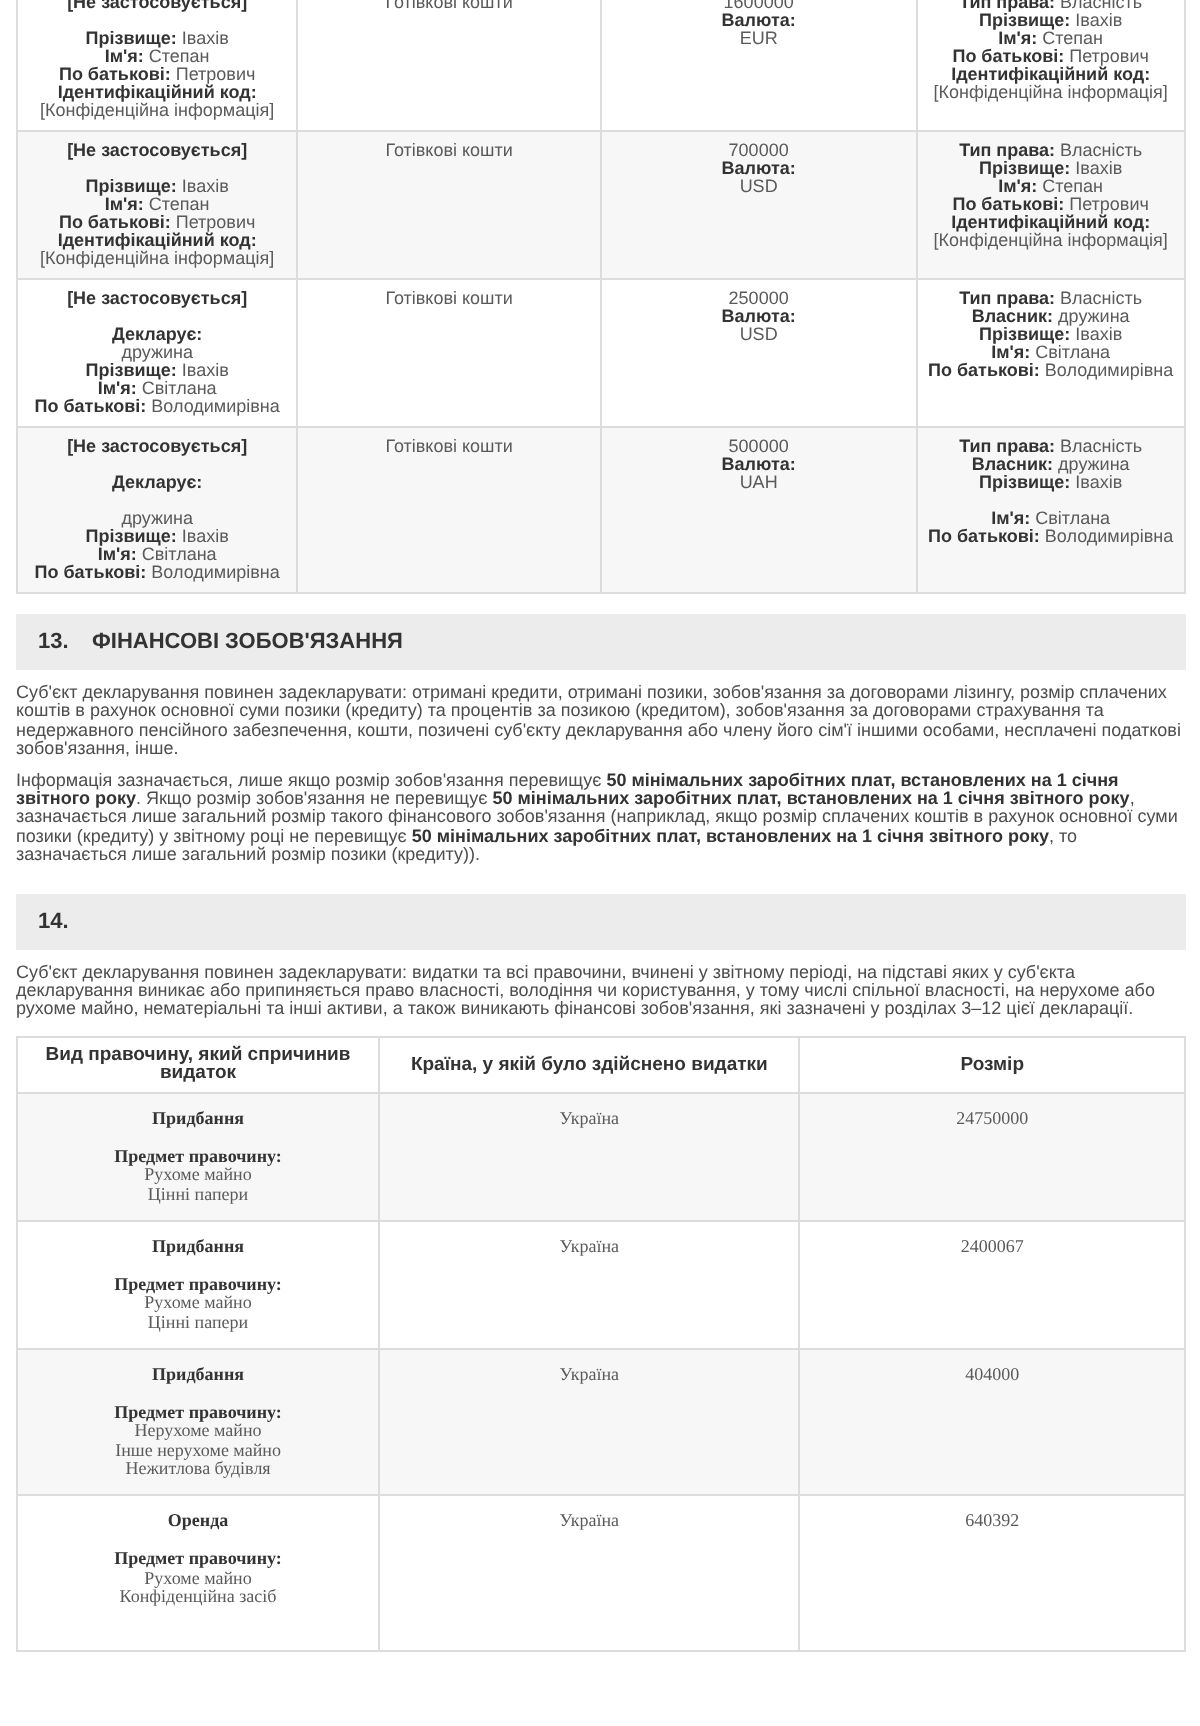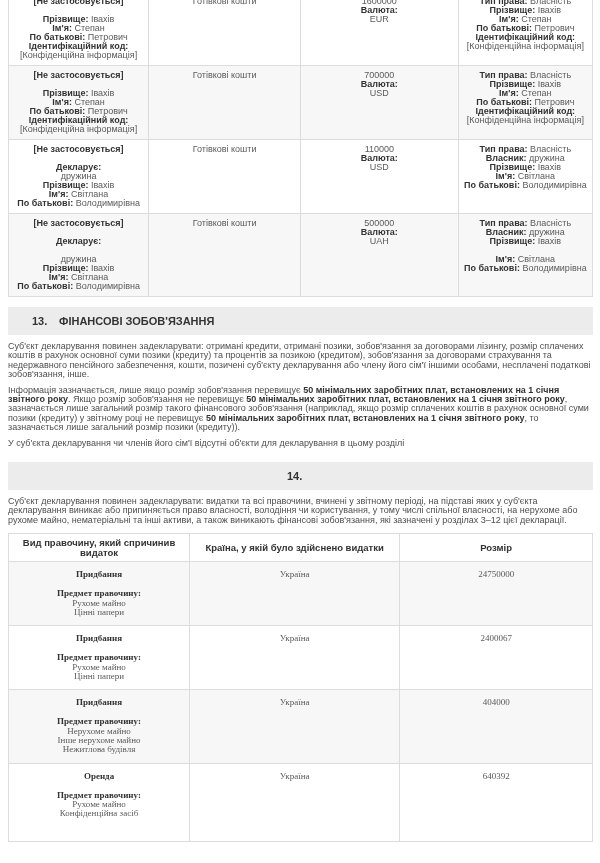--- a/index.html
+++ b/index.html
@@ -19,25 +19,25 @@
   b { color: #333; font-weight: bold; }
 
   
   table.assets-table { margin-top: -9px; }
   table.assets-table td { padding: 5px 5px; font-size: 9px; line-height: 9px; }
   .ln { min-height: 9px; }
 
   
   .section-bar {
     display: flex; align-items: center; background: #ececec; color: #333;
-    font-weight: bold; font-size: 11px; height: 28px; padding: 0 24px;
+    font-weight: bold; font-size: 11px; height: 28px; padding: 0 11px;
     margin: 10px 0 0 0;
   }
   .section-bar.first { margin-top: 10px; }
-  .section-bar.second { margin-top: 14px; justify-content: center; }
+  .section-bar.second { margin-top: 14px; }
   .sec-num { width: 27px; flex: none; }
 
   
   .para { font-size: 9px; line-height: 9.4px; margin: 7px 0 0 0; color: #4d4d4d; }
   .para + .para { margin-top: 6px; }
 
   
   table.deals-table { margin-top: 8px; }
   table.deals-table th {
     padding: 4px 4px; font-size: 9.5px; line-height: 9.5px;
@@ -120,21 +120,21 @@
             <div class="ln"><b>Декларує:</b></div>
             <div class="ln">дружина</div>
             <div class="ln"><b>Прізвище:</b> Івахів</div>
             <div class="ln"><b>Ім'я:</b> Світлана</div>
             <div class="ln"><b>По батькові:</b> Володимирівна</div>
           </td>
           <td>
             <div class="ln">Готівкові кошти</div>
           </td>
           <td>
-            <div class="ln">110000</div>
+            <div class="ln">250000</div>
             <div class="ln"><b>Валюта:</b></div>
             <div class="ln">USD</div>
           </td>
           <td>
             <div class="ln"><b>Тип права:</b> Власність</div>
             <div class="ln"><b>Власник:</b> дружина</div>
             <div class="ln"><b>Прізвище:</b> Івахів</div>
             <div class="ln"><b>Ім'я:</b> Світлана</div>
             <div class="ln"><b>По батькові:</b> Володимирівна</div>
           </td>
@@ -170,21 +170,20 @@
       </tbody>
   </table>
 
   <div class="section-bar first">
     <span class="sec-num">13.</span>
     <span class="sec-title">ФІНАНСОВІ ЗОБОВ'ЯЗАННЯ</span>
   </div>
 
   <p class="para"><span>Суб'єкт декларування повинен задекларувати: отримані кредити, отримані позики, зобов'язання за договорами лізингу, розмір сплачених коштів в рахунок основної суми позики (кредиту) та процентів за позикою (кредитом), зобов'язання за договорами страхування та недержавного пенсійного забезпечення, кошти, позичені суб'єкту декларування або члену його сім'ї іншими особами, несплачені податкові зобов'язання, інше.</span></p>
   <p class="para"><span>Інформація зазначається, лише якщо розмір зобов'язання перевищує </span><b>50 мінімальних заробітних плат, встановлених на 1 січня звітного року</b><span>. Якщо розмір зобов'язання не перевищує </span><b>50 мінімальних заробітних плат, встановлених на 1 січня звітного року</b><span>, зазначається лише загальний розмір такого фінансового зобов'язання (наприклад, якщо розмір сплачених коштів в рахунок основної суми позики (кредиту) у звітному році не перевищує </span><b>50 мінімальних заробітних плат, встановлених на 1 січня звітного року</b><span>, то зазначається лише загальний розмір позики (кредиту)).</span></p>
-  <p class="para"><span>У суб'єкта декларування чи членів його сім'ї відсутні об'єкти для декларування в цьому розділі</span></p>
 
   <div class="section-bar second">
     <span class="sec-num">14.</span>
   </div>
 
   <p class="para"><span>Суб'єкт декларування повинен задекларувати: видатки та всі правочини, вчинені у звітному періоді, на підставі яких у суб'єкта декларування виникає або припиняється право власності, володіння чи користування, у тому числі спільної власності, на нерухоме або рухоме майно, нематеріальні та інші активи, а також виникають фінансові зобов'язання, які зазначені у розділах 3–12 цієї декларації.</span></p>
 
   <table class="doc-table deals-table">
     <colgroup>
       <col style="width:31%">

